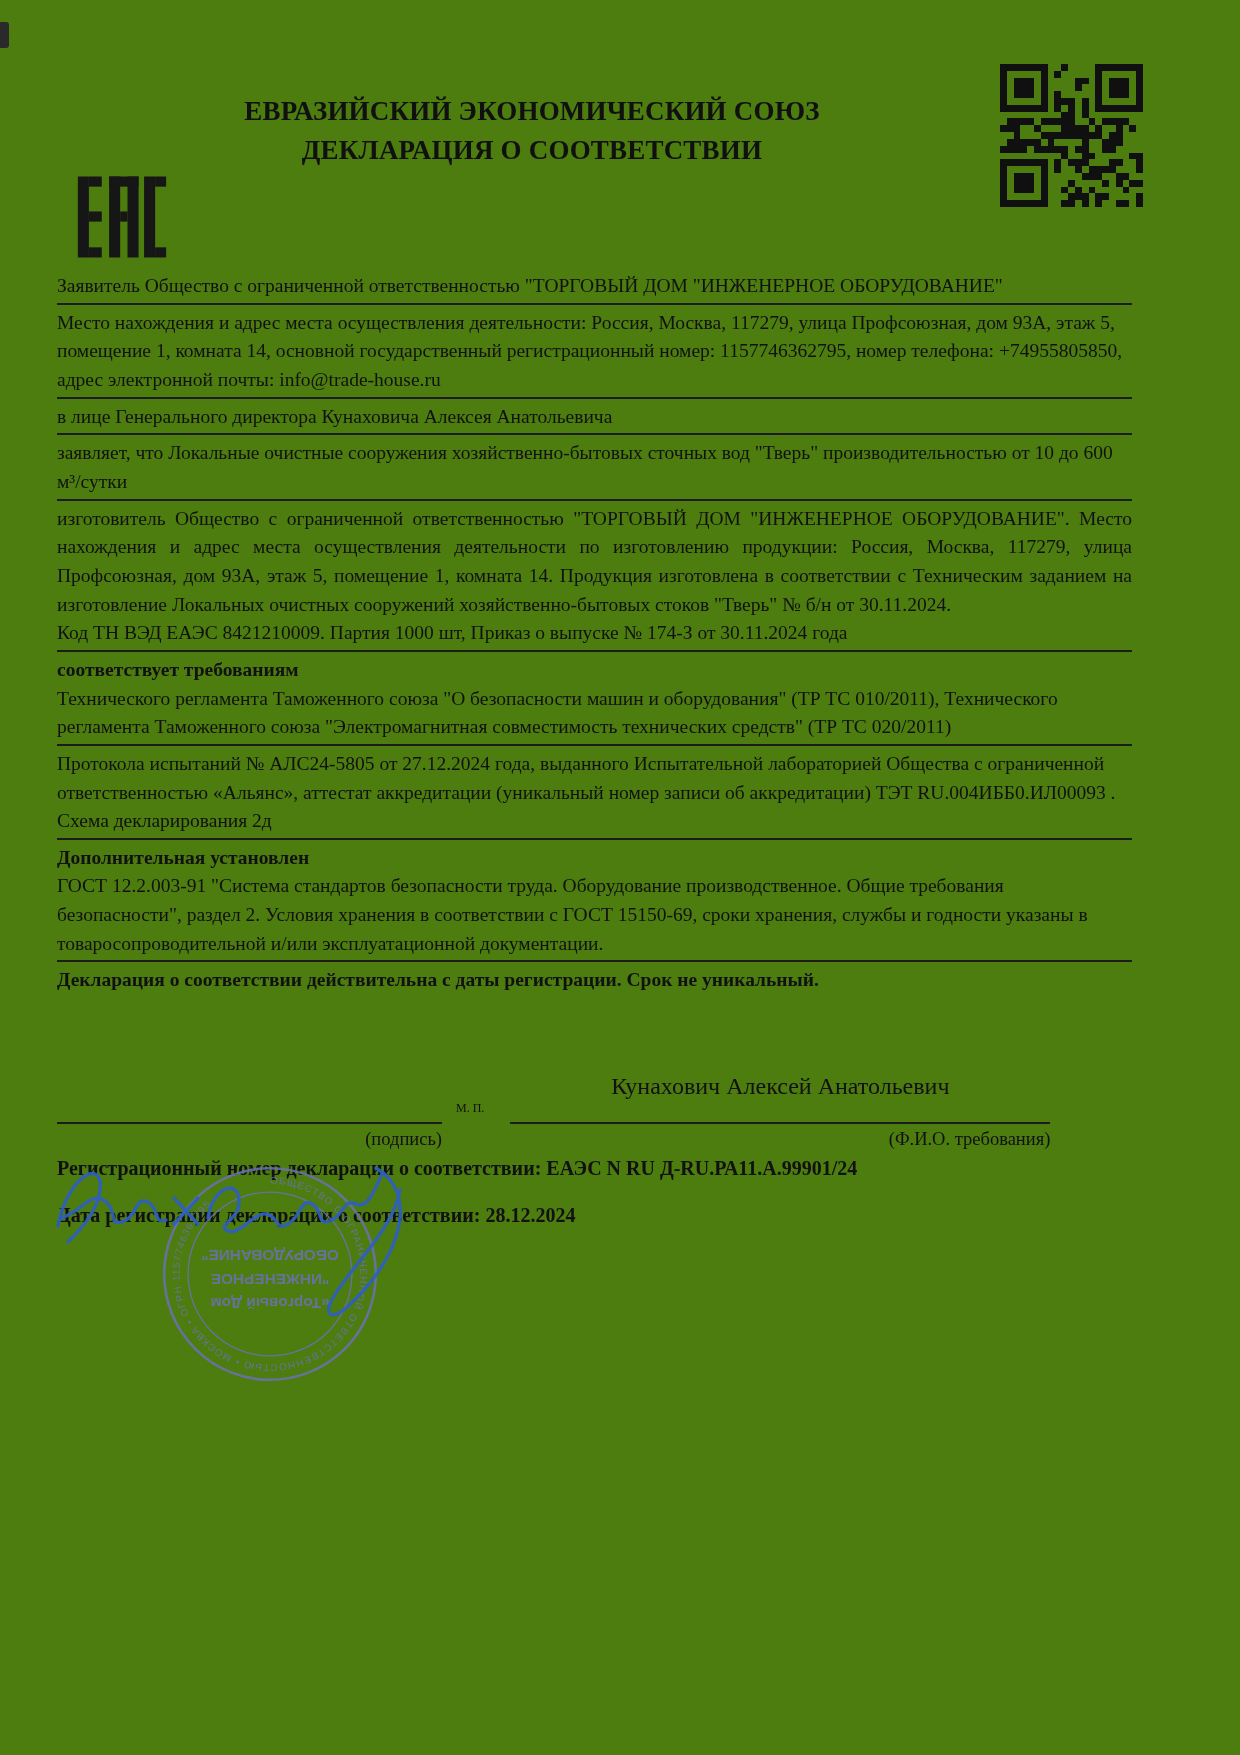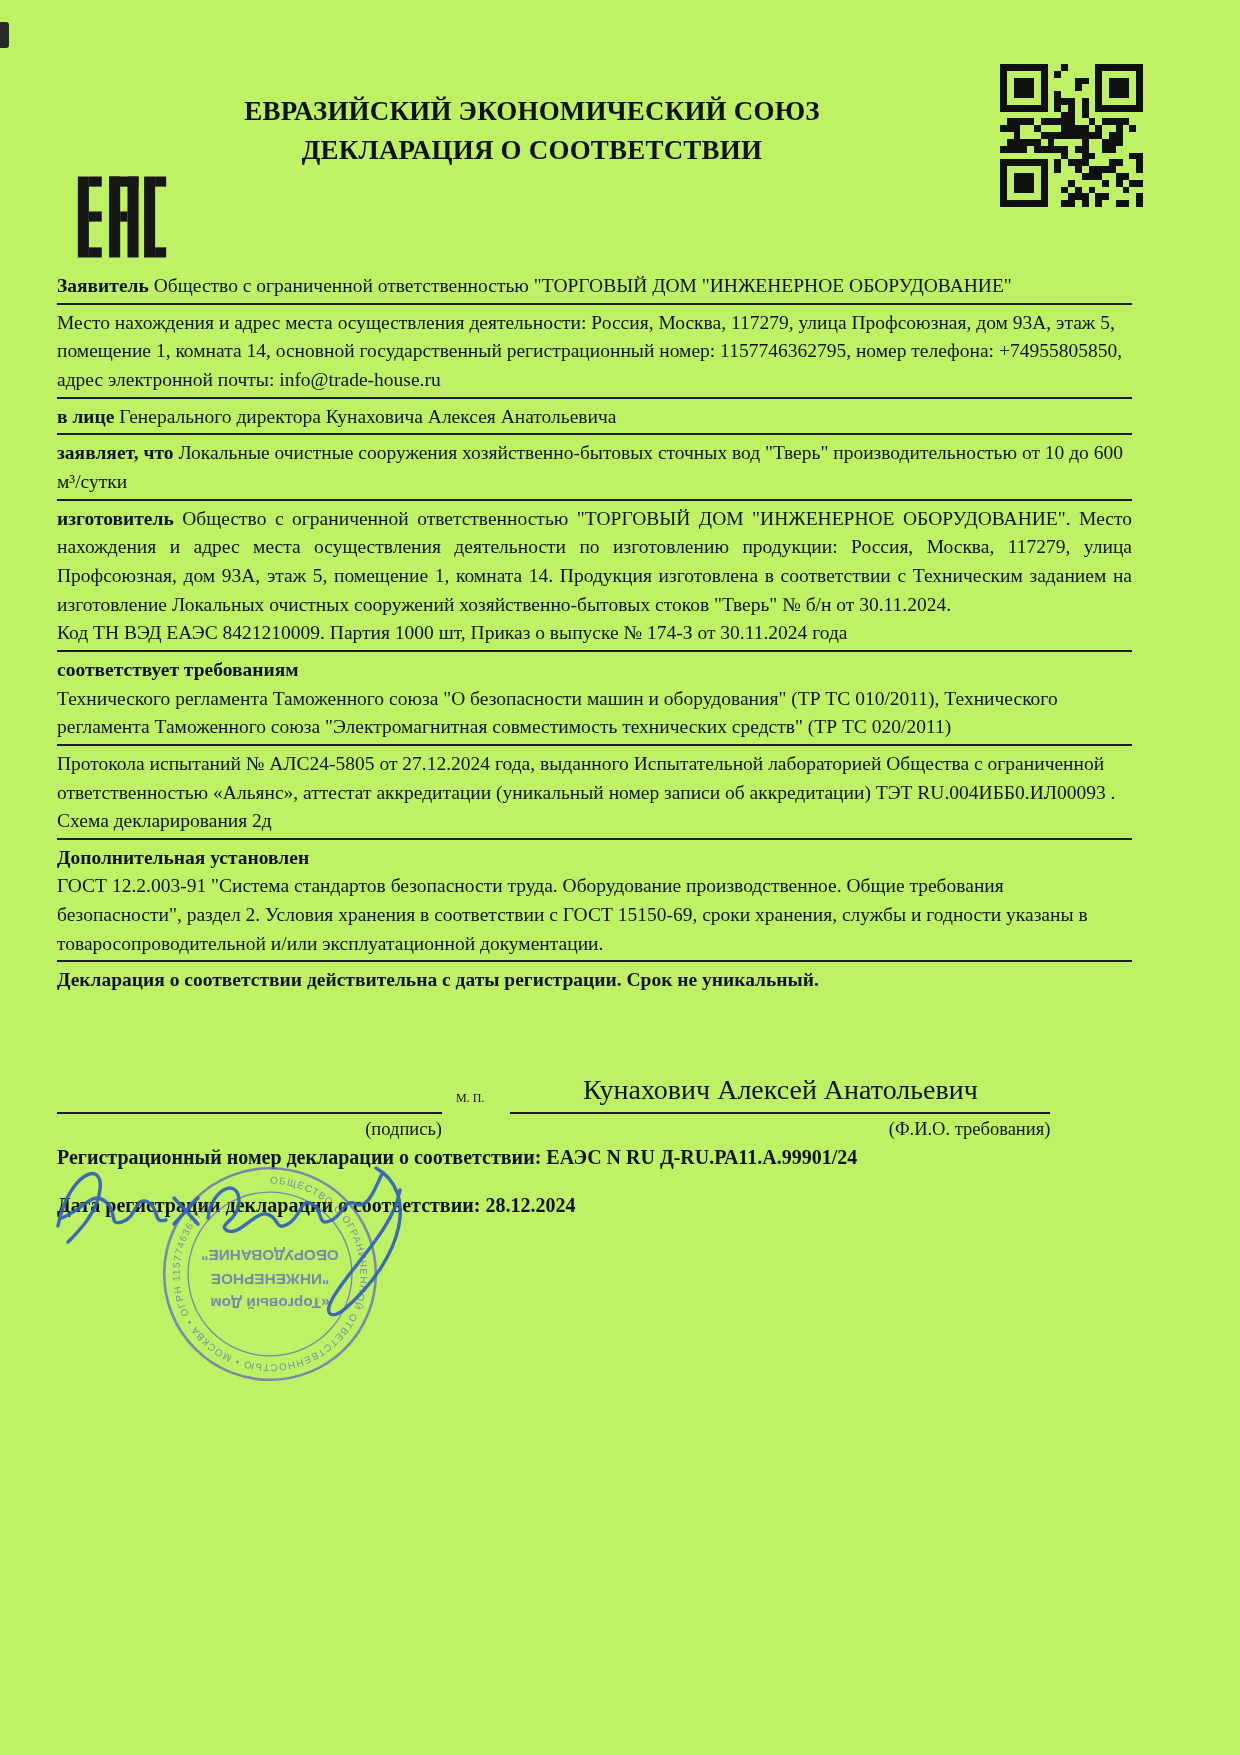--- a/index.html
+++ b/index.html
@@ -1,46 +1,46 @@
 <!DOCTYPE html>
 <html lang="ru"><head>
 <meta charset="utf-8">
 <style>
   html,body { margin:0; padding:0; background:#e8e8e8; }
   .page {
     position:relative; width:1240px; height:1755px; margin:0 auto;
-    background:#bef264; overflow:hidden;
+    background:#4d7c0f; overflow:hidden;
     font-family:"Liberation Serif","DejaVu Serif",serif;
     color:#111;
   }
   
   .header { position:absolute; top:0; left:0; width:100%; height:276px; }
   .doc-title {
     position:absolute; top:92px; left:57px; width:950px; text-align:center;
     font-weight:bold; font-size:27px; line-height:1.45; letter-spacing:0.2px;
     color:#101010;
   }
   .qr { position:absolute; top:64px; left:1000px; width:143px; height:143px; }
   .eac { position:absolute; top:170px; left:76px; width:92px; height:94px; }
   .artifact-tl { position:absolute; top:22px; left:0; width:9px; height:26px; background:#2a2a2a; border-radius:0 3px 3px 0; }
   
   .content { position:absolute; top:272px; left:57px; width:1075px; font-size:19.5px; line-height:1.47; }
   .content p { margin:0; }
-  .lbl { font-weight:bold;margin-top:6px; }
+  .lbl { font-weight:normal;margin-top:6px; }
   .rule { border-bottom:2px solid #1c1c1c; margin:2px 0 4px 0; }
   .heading { font-weight:bold; margin:1px 0; }
   .just { text-align:justify; }
   
   .sig-row { display:flex; align-items:flex-end; margin-top:74px; }
   .sig-left { width:385px; }
   .sig-left .sig-line { height:30px; border-bottom:2px solid #1c1c1c; }
   .sig-caption { text-align:right; font-size:18.5px; padding-top:2px; }
   .mp { margin:0 10px 36px 14px; font-size:12px; white-space:nowrap; }
   .sig-right { width:540px; margin-left:16px; text-align:center; }
-  .sig-right .fio { border-bottom:2px solid #1c1c1c; padding-bottom:2px; font-size:28px; }
+  .sig-right .fio { border-bottom:2px solid #1c1c1c; padding-bottom:18px; font-size:24px; }
   .reg-line { font-weight:bold; font-size:20px; margin-top:52px; }
   .reg-line + .reg-line { margin-top:18px; }
   
   .stamp-svg { position:absolute; left:142px; top:1146px; width:256px; height:256px; opacity:0.82; }
   .sign-svg  { position:absolute; left:46px;  top:1128px; width:440px; height:215px; }
 </style>
 </head>
 <body>
 
 <div class="page">

